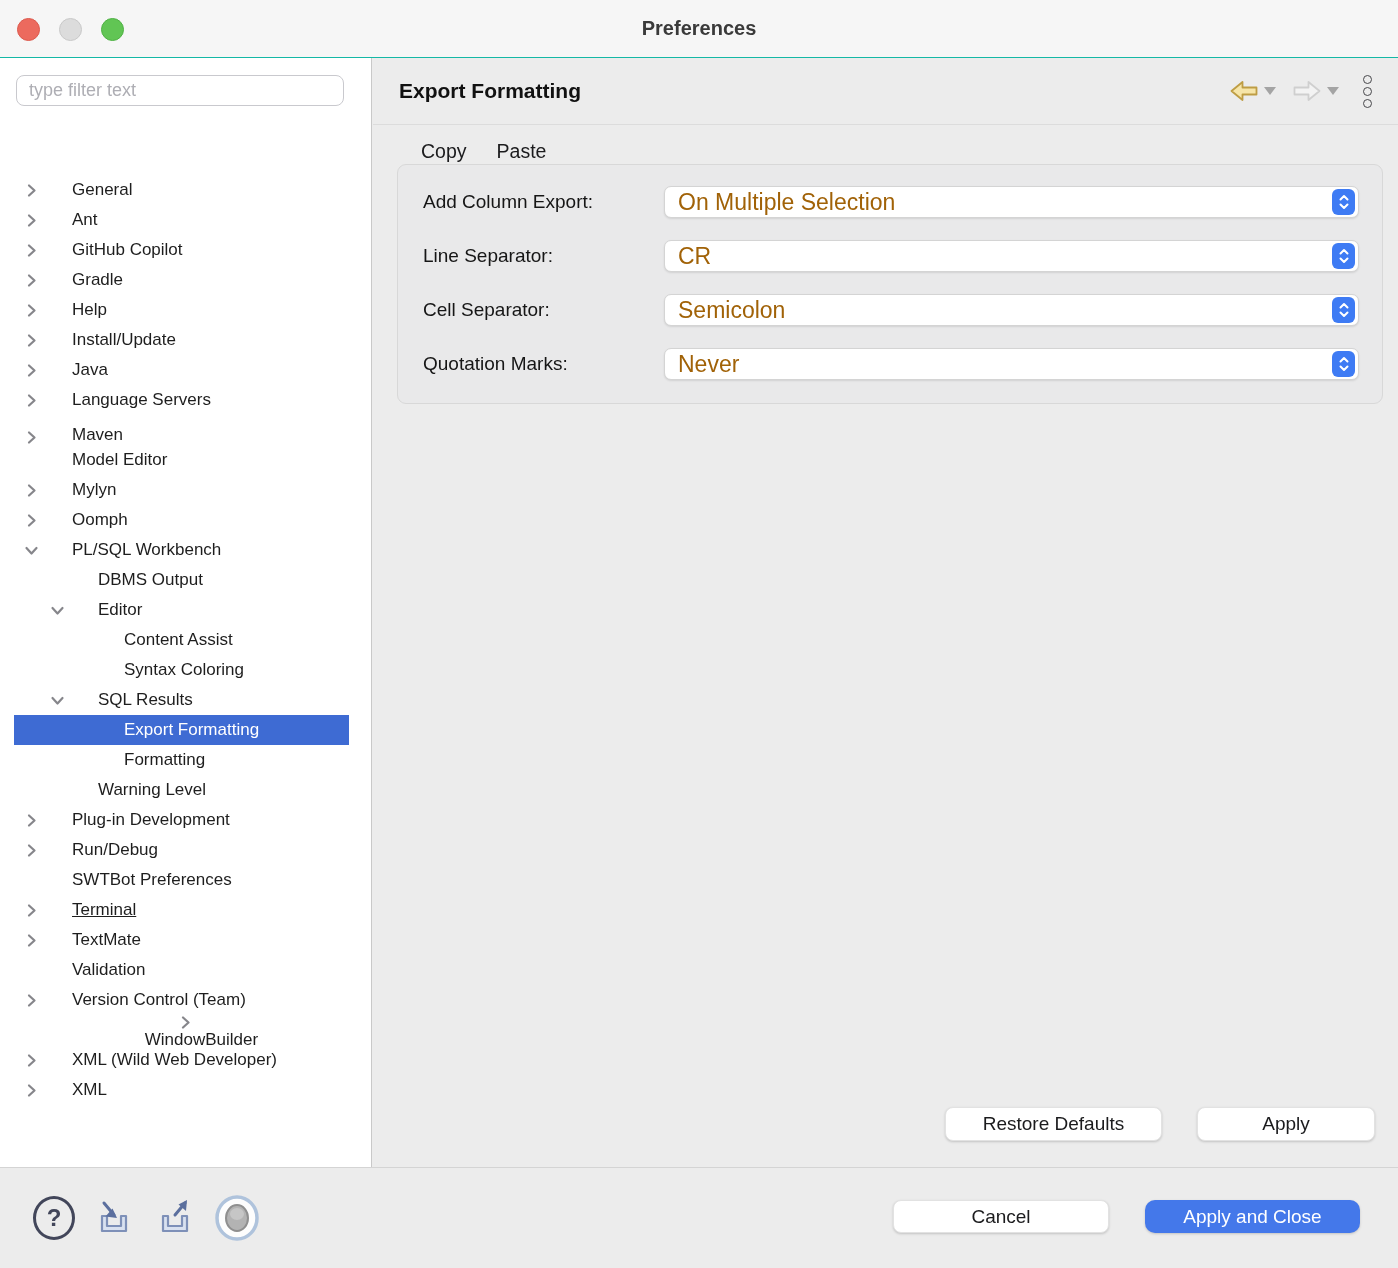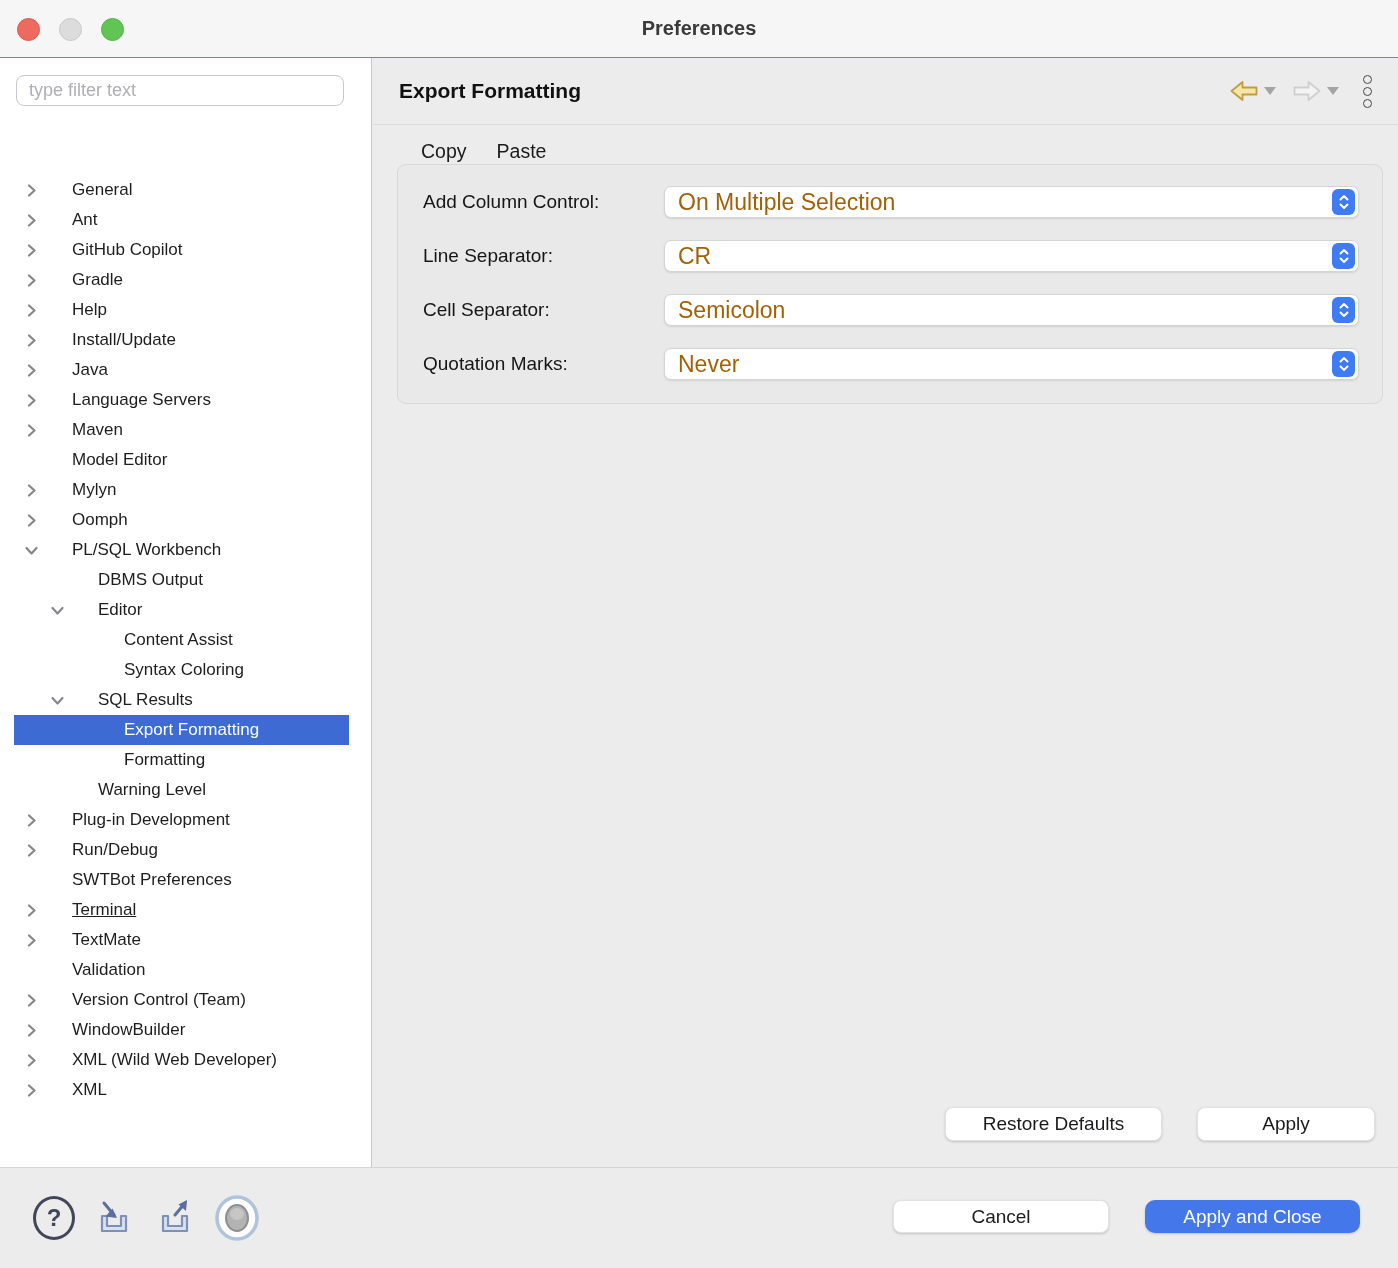--- a/index.html
+++ b/index.html
@@ -134,21 +134,21 @@
           <span class="tree-label">Java</span>
         </div>
         <div class="tree-row" style="padding-left: 8px;">
           <span class="chevron">
             <svg width="11" height="15" viewBox="0 0 11 15">
               <path d="M3 2.5 L8.5 7.5 L3 12.5" fill="none" stroke="#86868B" stroke-width="2.2" stroke-linecap="round" stroke-linejoin="round"></path>
             </svg>
           </span>
           <span class="tree-label">Language Servers</span>
         </div>
-        <div class="tree-row" style="padding-left: 8px;">
+        <div class="tree-row" style="padding-left: 8px; align-items: flex-end;">
           <span class="chevron">
             <svg width="11" height="15" viewBox="0 0 11 15">
               <path d="M3 2.5 L8.5 7.5 L3 12.5" fill="none" stroke="#86868B" stroke-width="2.2" stroke-linecap="round" stroke-linejoin="round"></path>
             </svg>
           </span>
           <span class="tree-label">Maven</span>
         </div>
         <div class="tree-row" style="padding-left: 8px;">
           <span class="chevron"></span>
           <span class="tree-label">Model Editor</span>
@@ -258,21 +258,21 @@
           <span class="tree-label">Validation</span>
         </div>
         <div class="tree-row" style="padding-left: 8px;">
           <span class="chevron">
             <svg width="11" height="15" viewBox="0 0 11 15">
               <path d="M3 2.5 L8.5 7.5 L3 12.5" fill="none" stroke="#86868B" stroke-width="2.2" stroke-linecap="round" stroke-linejoin="round"></path>
             </svg>
           </span>
           <span class="tree-label">Version Control (Team)</span>
         </div>
-        <div class="tree-row" style="padding-left: 8px;">
+        <div class="tree-row" style="padding-left: 8px; flex-direction: column;">
           <span class="chevron">
             <svg width="11" height="15" viewBox="0 0 11 15">
               <path d="M3 2.5 L8.5 7.5 L3 12.5" fill="none" stroke="#86868B" stroke-width="2.2" stroke-linecap="round" stroke-linejoin="round"></path>
             </svg>
           </span>
           <span class="tree-label">WindowBuilder</span>
         </div>
         <div class="tree-row" style="padding-left: 8px;">
           <span class="chevron">
             <svg width="11" height="15" viewBox="0 0 11 15">
@@ -322,21 +322,21 @@
     </div>
 
     <div class="content">
       <div class="tab-bar">
           <span class="tab active">Copy</span>
           <span class="tab">Paste</span>
         </div>
       <div class="groupbox">
         <div>
             <div class="form-row">
-              <span class="form-label">Add Column Control:</span>
+              <span class="form-label">Add Column Export:</span>
               <div class="select">
                 <span class="select-value">On Multiple Selection</span>
                 <span class="stepper" style="background: rgb(62, 123, 244);">
                   <svg width="14" height="18" viewBox="0 0 14 18">
                     <path d="M3.5 6.5 L7 3 L10.5 6.5" fill="none" stroke="#fff" stroke-width="2" stroke-linecap="round" stroke-linejoin="round"></path>
                     <path d="M3.5 11.5 L7 15 L10.5 11.5" fill="none" stroke="#fff" stroke-width="2" stroke-linecap="round" stroke-linejoin="round"></path>
                   </svg>
                 </span>
               </div>
             </div>

